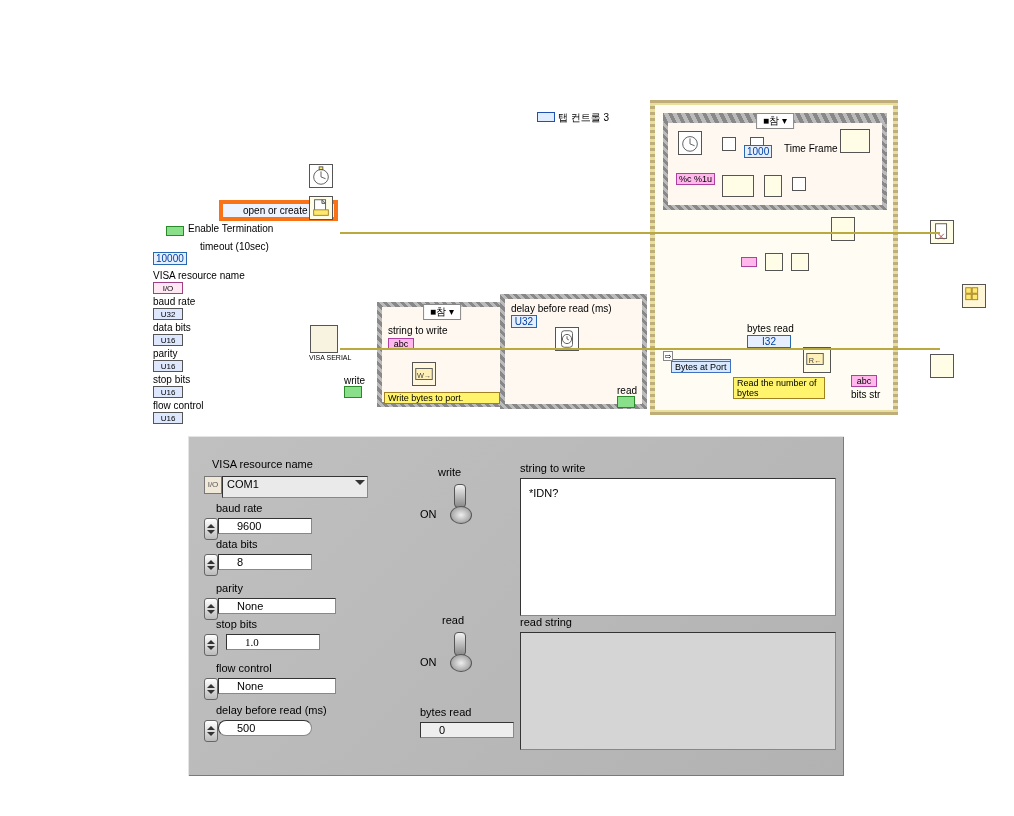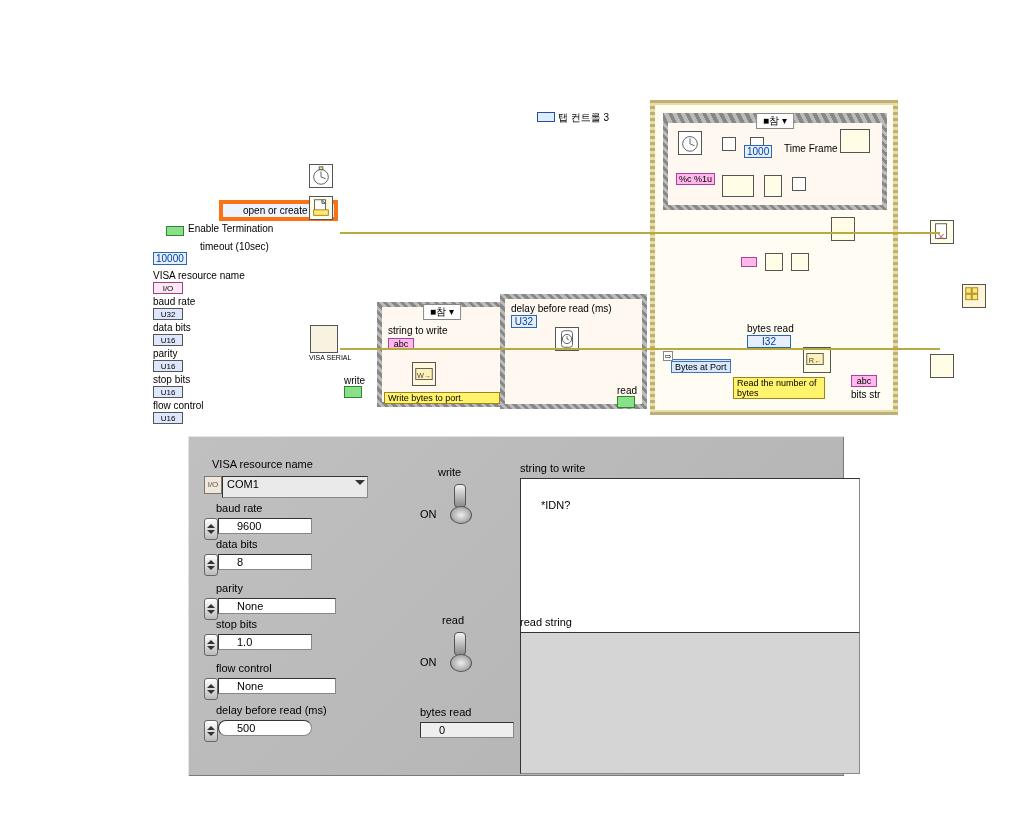--- a/index.html
+++ b/index.html
@@ -45,21 +45,21 @@
   .inp { position:absolute; background:#fff; border:1px inset #888; padding:1px 18px; font-size:11px; }
   .inp.ro { background:#eee; }
   .combo { position:absolute; background:#eaeaea; border:1px inset #888; padding:1px 4px; font-size:11px; }
   .combo .trg { position:absolute; right:2px; top:3px; width:0;height:0; border:5px solid transparent; border-top-color:#333; }
   .ioicon { position:absolute; width:16px; height:16px; background:#f0e8d8; border:1px solid #777; font-size:8px; text-align:center; line-height:16px; color:#555; }
 
   .switch { position:absolute; width:20px; height:40px; }
   .switch .stem { width:10px; height:22px; margin:0 auto; background:linear-gradient(#f2f2f2,#888); border-radius:4px; border:1px solid #555; }
   .switch .base { width:20px; height:16px; margin-top:-2px; background:radial-gradient(#eee,#888); border-radius:50%; border:1px solid #555; }
 
-  .textarea { position:absolute; background:#fff; border:1px inset #888; padding:20px; font-size:11px; overflow:hidden; }
+  .textarea { position:absolute; background:#fff; border:1px inset #888; padding:8px; font-size:11px; overflow:hidden; }
   .textarea.ro { background:#d5d5d5; }
 
   svg.icon { width:22px; height:22px; display:block; }
 </style>
 </head>
 <body>
 
 <div class="canvas">
 
   <div class="bd">
@@ -221,21 +221,21 @@
     <div class="lbl" style="left:28px; top:102px;">data bits</div>
     <div class="nud" style="left:16px; top:118px;"></div>
     <div class="inp" style="left:30px; top:118px; width:56px;">8</div>
 
     <div class="lbl" style="left:28px; top:146px;">parity</div>
     <div class="nud" style="left:16px; top:162px;"></div>
     <div class="inp" style="left:30px; top:162px; width:80px;">None</div>
 
     <div class="lbl" style="left:28px; top:182px;">stop bits</div>
     <div class="nud" style="left:16px; top:198px;"></div>
-    <div class="inp" style="left:30px; top:198px; width:56px;">1.0</div>
+    <div class="inp" style="left:38px; top:198px; width:56px;font-family:Liberation Serif, serif;">1.0</div>
 
     <div class="lbl" style="left:28px; top:226px;">flow control</div>
     <div class="nud" style="left:16px; top:242px;"></div>
     <div class="inp" style="left:30px; top:242px; width:80px;">None</div>
 
     <div class="lbl" style="left:28px; top:268px;">delay before read (ms)</div>
     <div class="nud" style="left:16px; top:284px;"></div>
     <div class="inp" style="left:30px; top:284px; width:56px;border-radius:8px;">500</div>
 
     <div class="lbl" style="left:250px; top:30px;">write</div>

